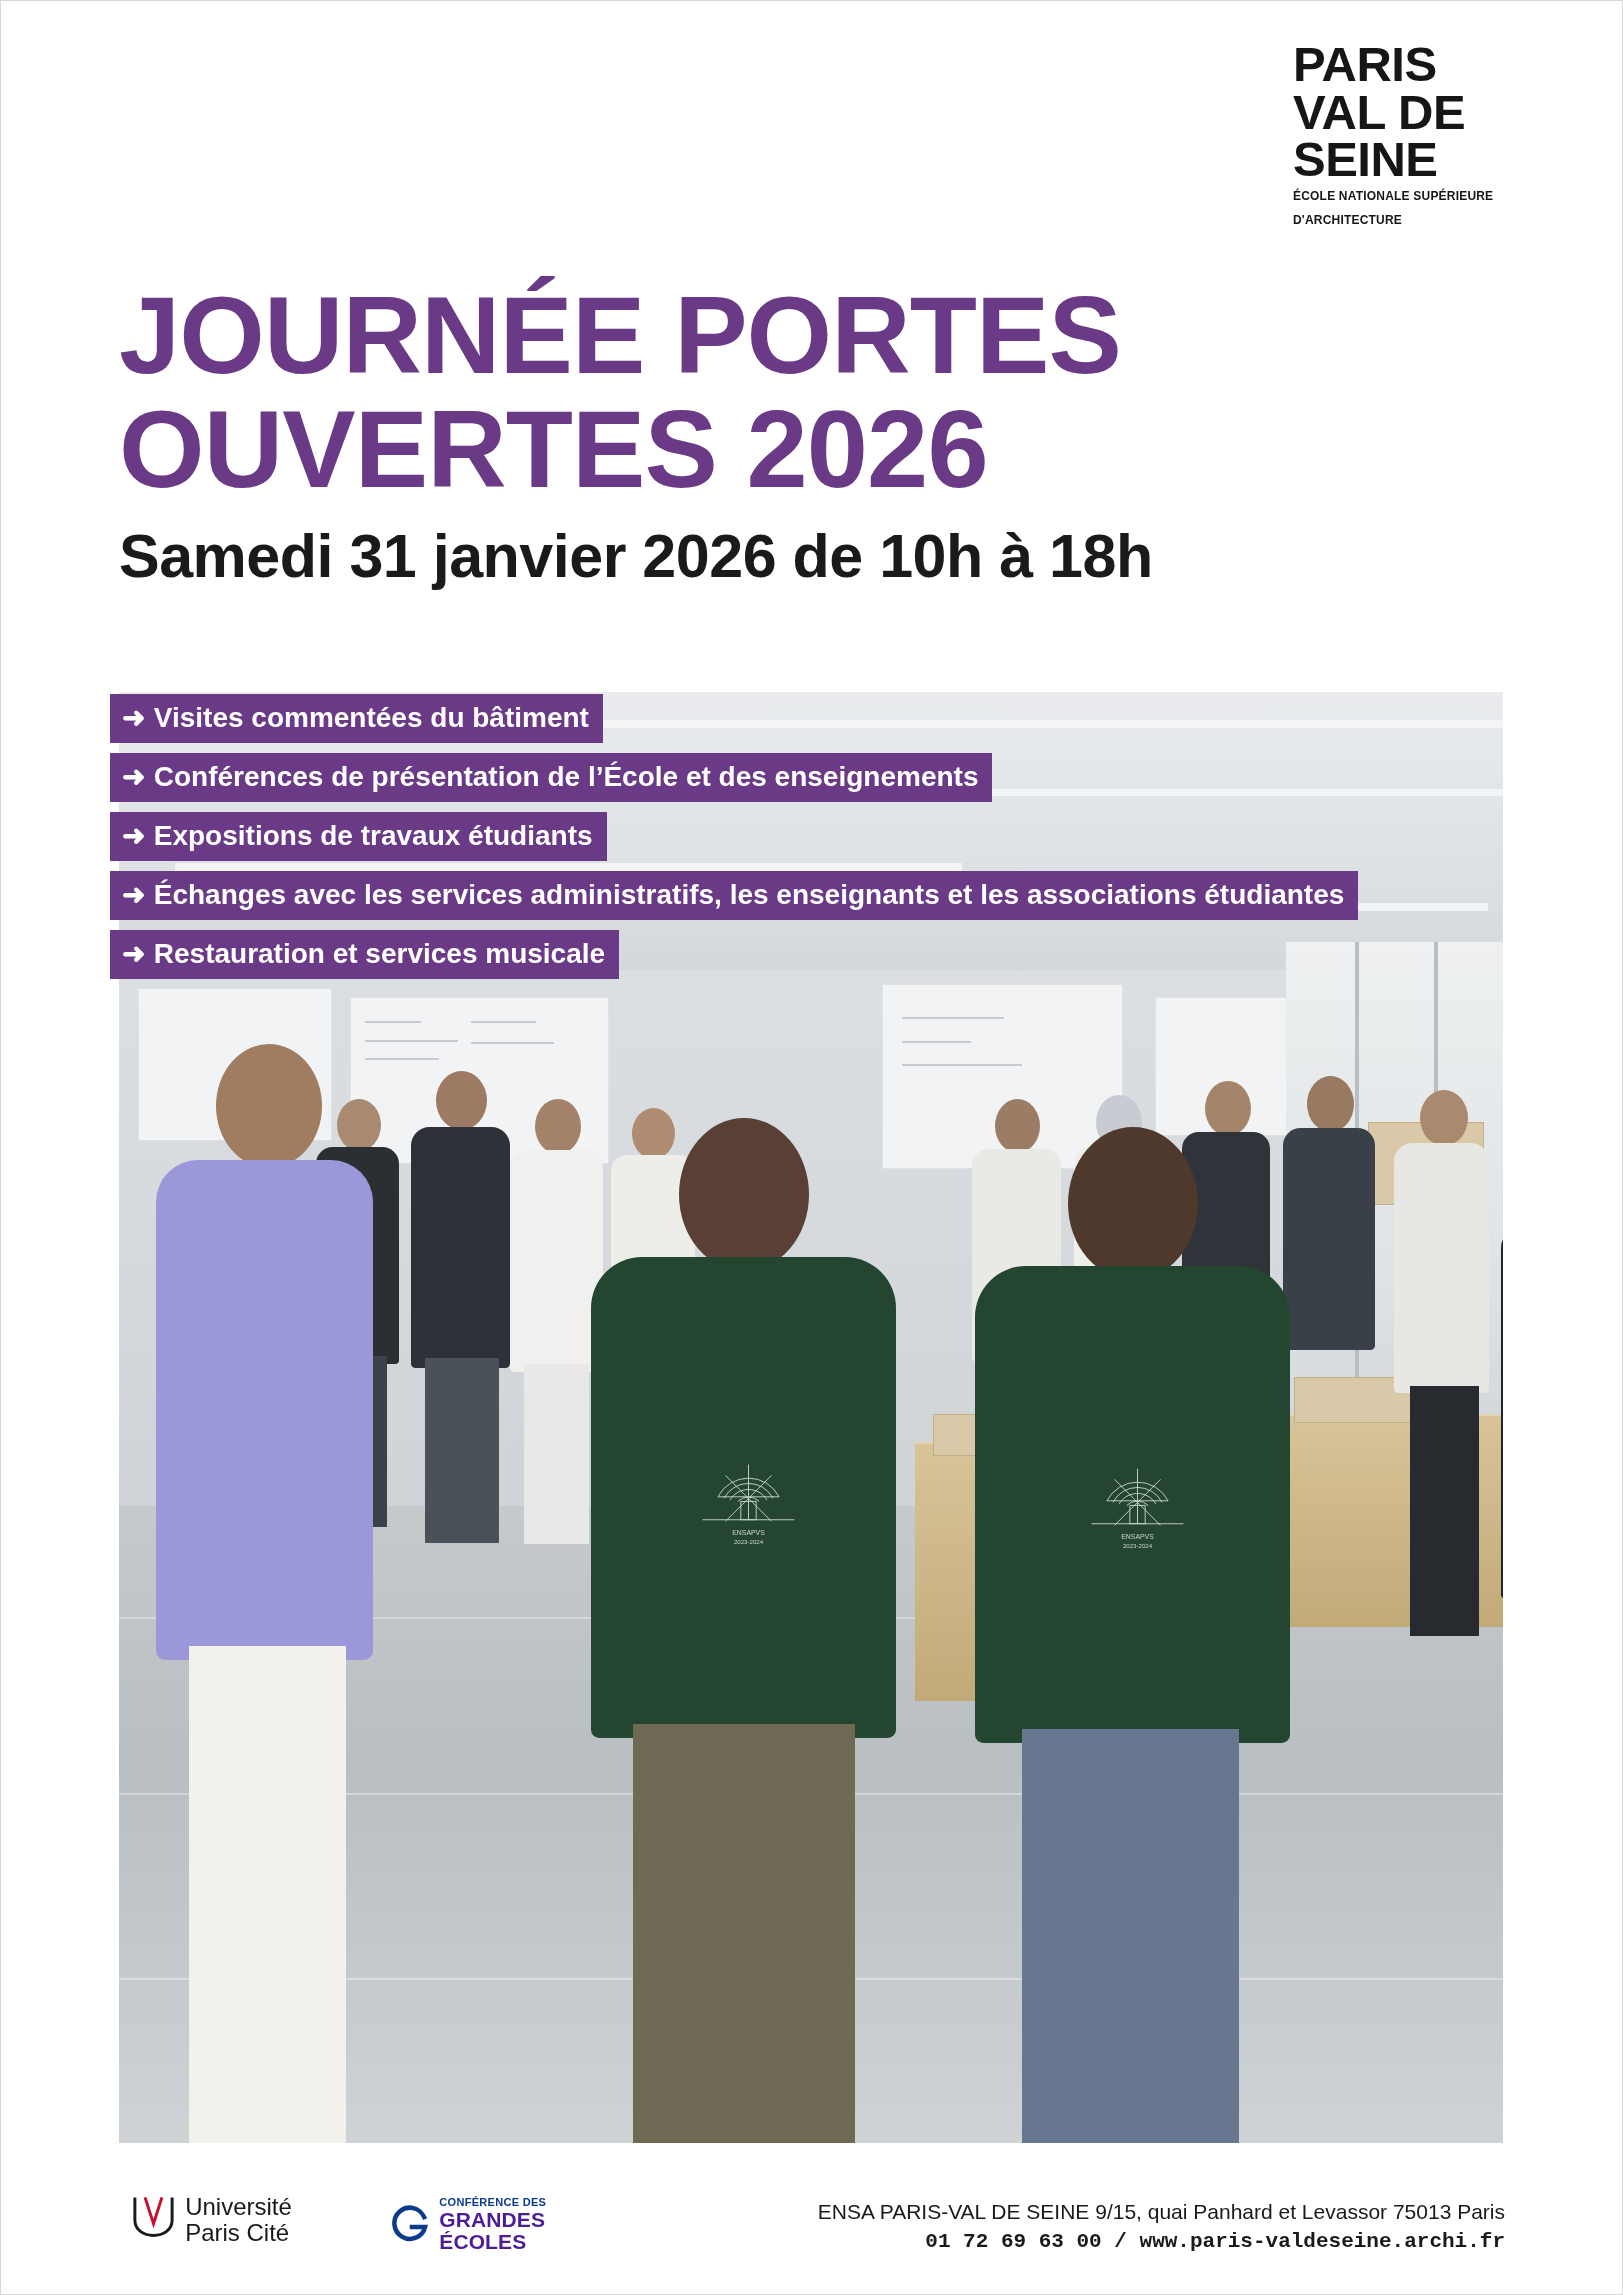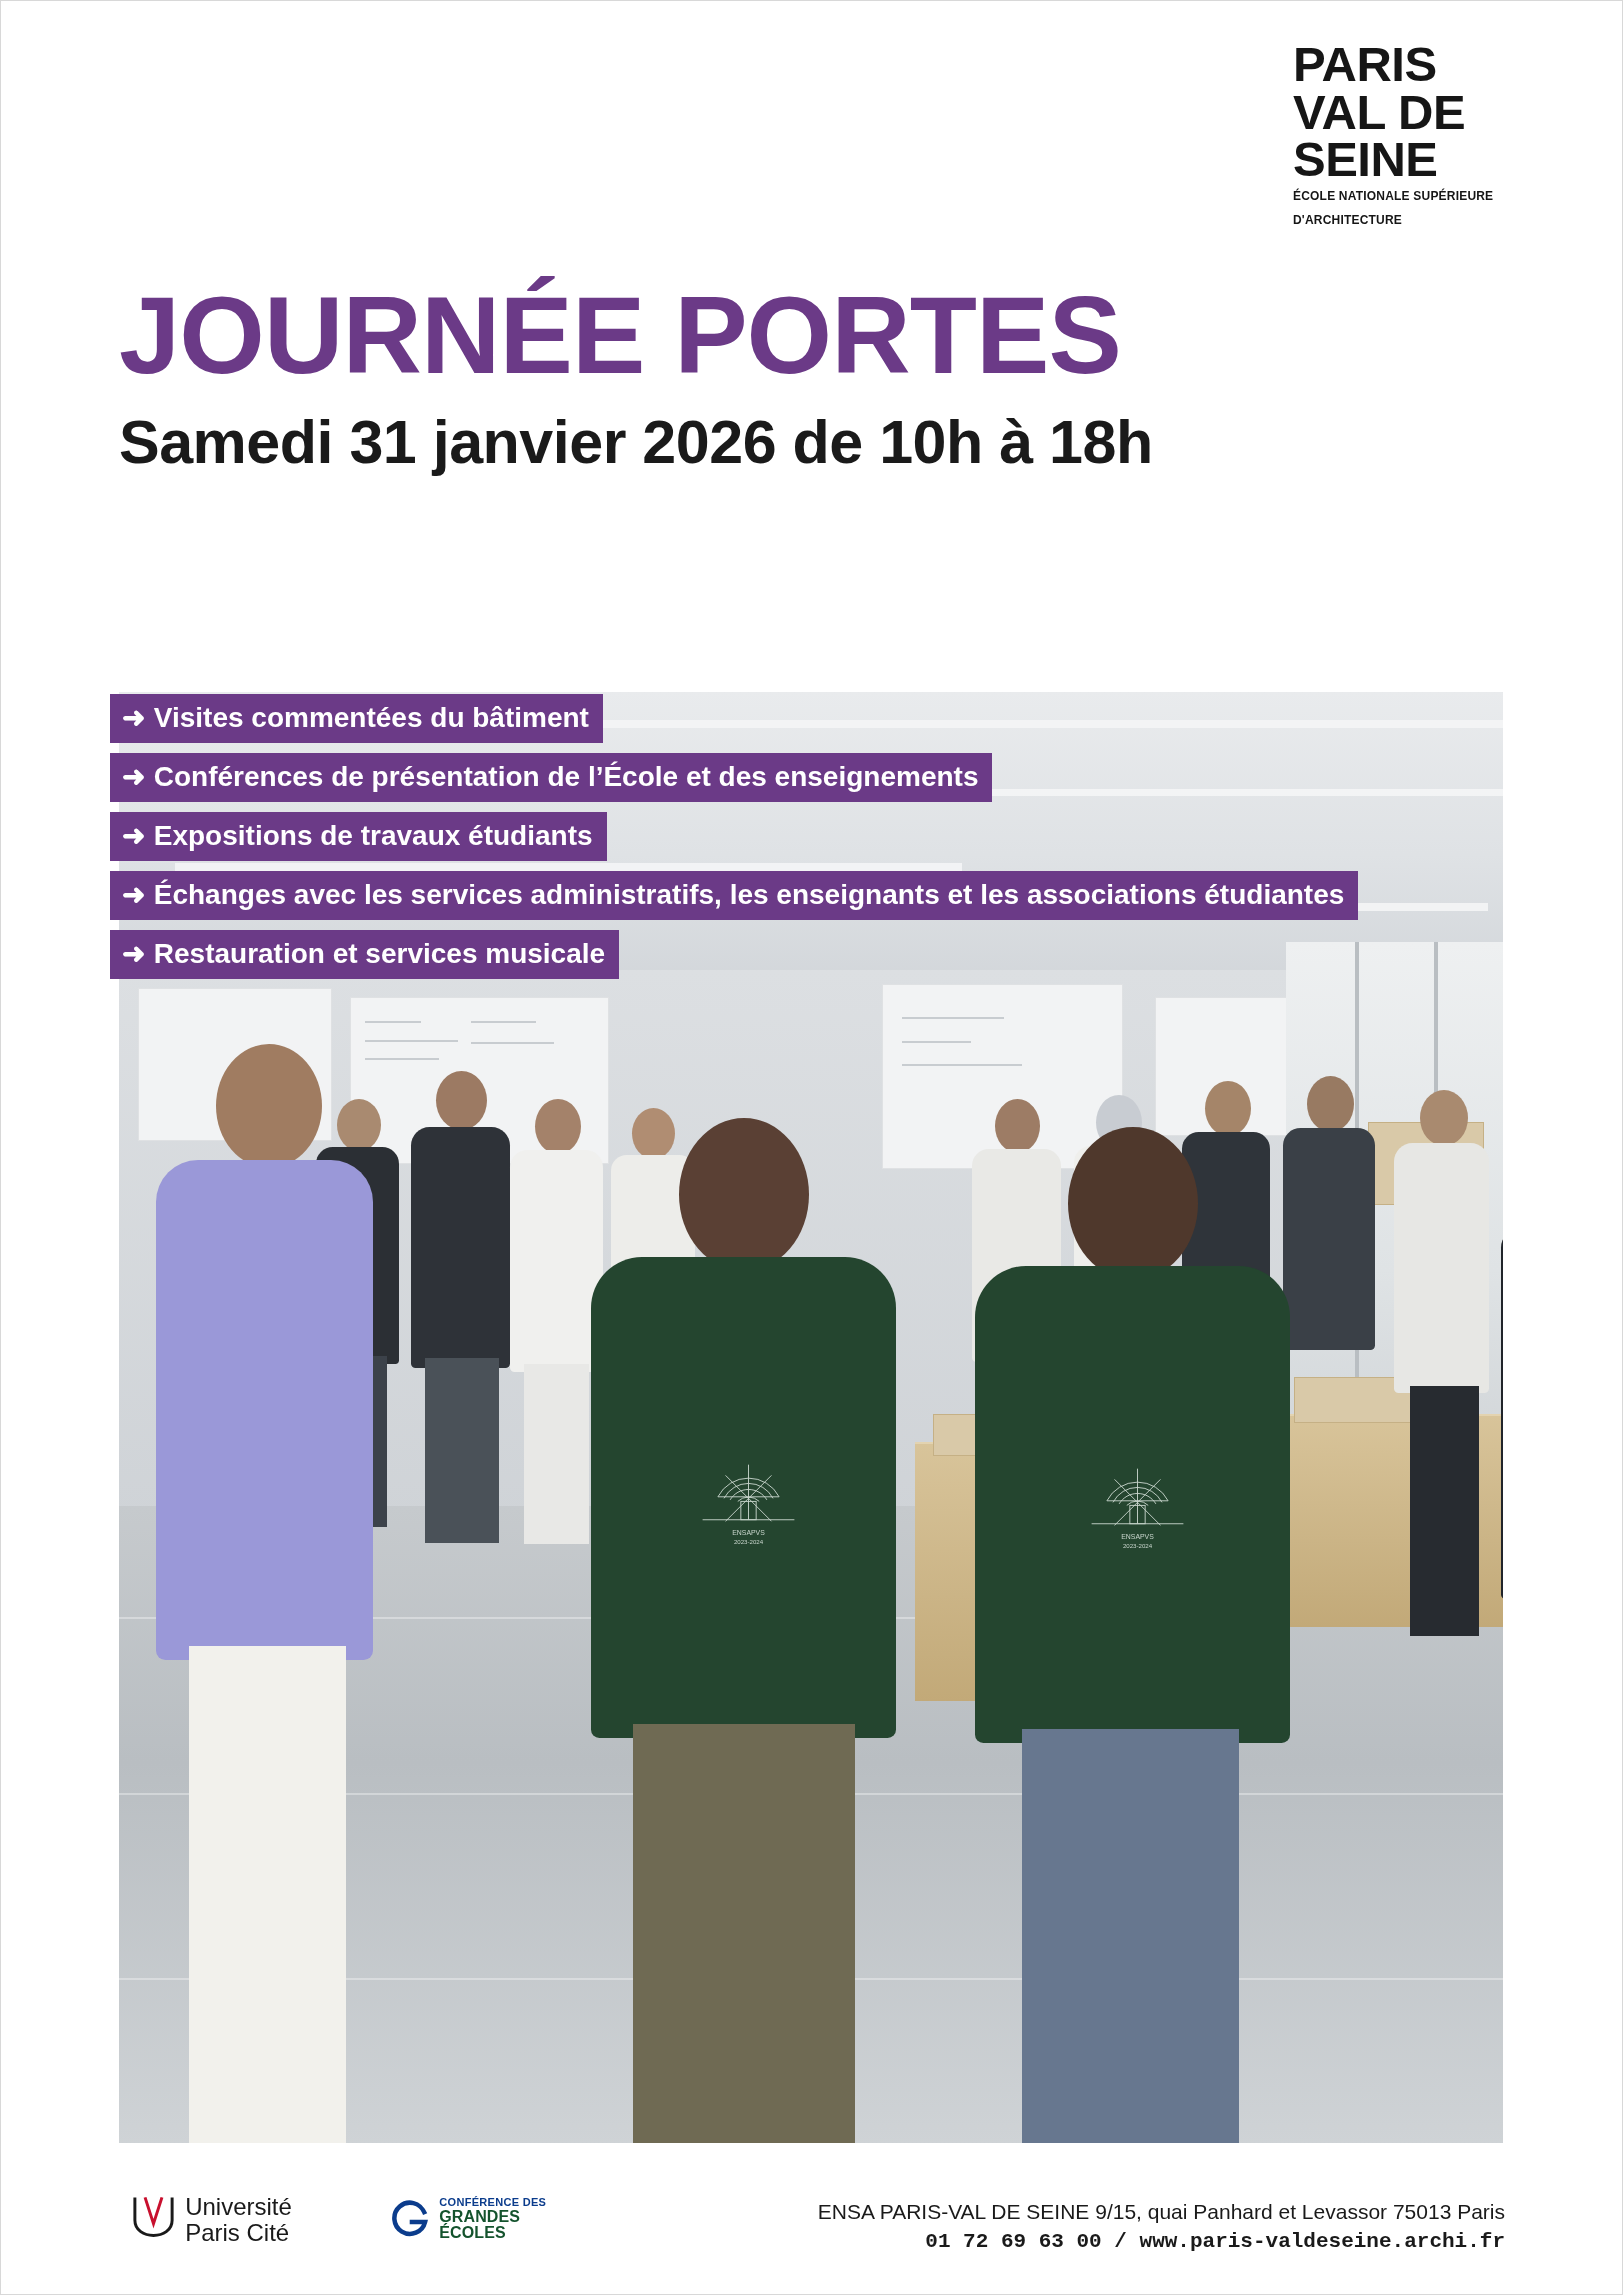--- a/index.html
+++ b/index.html
@@ -241,23 +241,23 @@
     font-weight: bold;
     font-size: 11px;
     letter-spacing: 0.3px;
     color: #0B3C8C;
     text-transform: uppercase;
     line-height: 1.15;
   }
   .cge-text-big {
     font-family: "Liberation Sans", sans-serif;
     font-weight: bold;
-    font-size: 16px;
+    font-size: 21px;
     letter-spacing: 0.1px;
-    color: #14532d;
+    color: #4c1d95;
     text-transform: uppercase;
     line-height: 1.05;
   }
 
   .contact {
     position: absolute;
     right: 118px;
     top: 27px;
     text-align: right;
     font-family: "Liberation Sans", sans-serif;
@@ -285,20 +285,21 @@
       <div class="big">PARIS</div>
       <div class="big">VAL DE</div>
       <div class="big">SEINE</div>
       <div class="small">ÉCOLE NATIONALE SUPÉRIEURE</div>
       <div class="small" style="margin-top:8px">D'ARCHITECTURE</div>
     </div>
   </div>
 
   <div class="title-block">
     <div class="main-title">JOURNÉE PORTES</div>
+    <div class="main-title">OUVERTES 2026</div>
     <div class="subtitle">Samedi 31 janvier 2026 de 10h à 18h</div>
   </div>
 
   <div class="photo">
     <div class="photo-scene">
 
       <div class="ph-ceiling"></div>
       <div class="ph-ceil-line" style="left:0;top:28px;width:100%;height:8.3px;"></div>
       <div class="ph-ceil-line" style="left:0;top:97px;width:100%;height:7.4px;"></div>
       <div class="ph-ceil-line" style="left:56px;top:171px;width:787px;height:10.2px;"></div>

